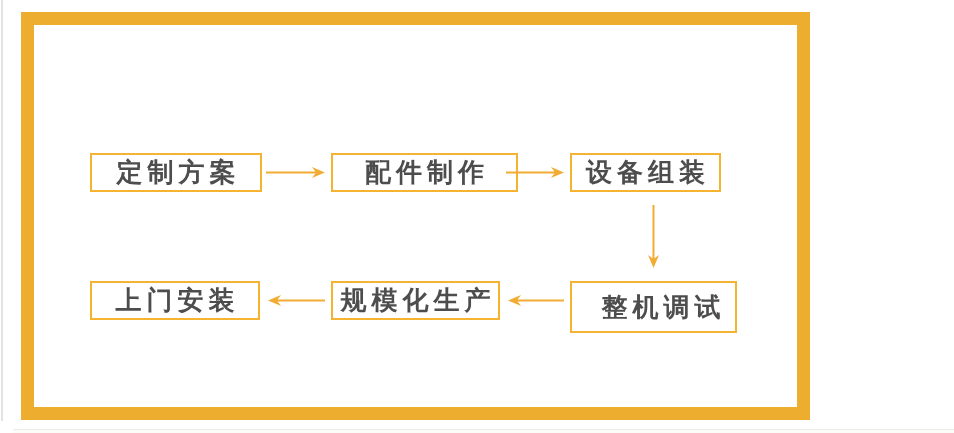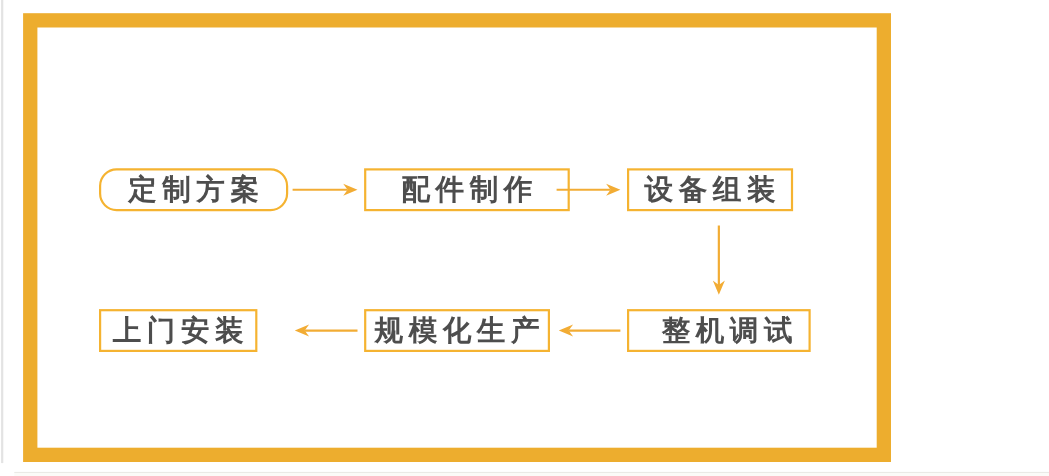--- a/index.html
+++ b/index.html
@@ -75,26 +75,26 @@
     background: #FBFBF8;
   }
 </style>
 </head>
 <body>
 
 <div class="page">
   <div class="edge-left"></div>
   <div class="frame"></div>
   <div id="nodes">
-      <div class="flow-node" style="left: 90px; top: 153px; width: 172px; height: 39px; border-radius: 16px;">定制方案</div>
+      <div class="flow-node" style="left: 90px; top: 153px; width: 172px; height: 39px;">定制方案</div>
       <div class="flow-node" style="left: 331px; top: 153px; width: 187px; height: 39px;">配件制作</div>
       <div class="flow-node" style="left: 570px; top: 153px; width: 151px; height: 39px;">设备组装</div>
-      <div class="flow-node" style="left: 570px; top: 281px; width: 167px; height: 39px; padding-left: 20px;">整机调试</div>
+      <div class="flow-node" style="left: 570px; top: 281px; width: 167px; height: 52px; padding-left: 20px;">整机调试</div>
       <div class="flow-node" style="left: 331px; top: 281px; width: 169px; height: 39px;">规模化生产</div>
-      <div class="flow-node" style="left: 90px; top: 281px; width: 144px; height: 39px;">上门安装</div>
+      <div class="flow-node" style="left: 90px; top: 281px; width: 170px; height: 39px;">上门安装</div>
     </div>
   <svg id="arrows" xmlns="http://www.w3.org/2000/svg">
       <g>
         <line x1="266" y1="172.5" x2="316" y2="172.5" stroke="#F2AC34" stroke-width="2"></line>
         <polygon points="325,172.5 312,167 316,172.5 312,178" fill="#F2AC34"></polygon>
       </g>
       <g>
         <line x1="506" y1="172.5" x2="555" y2="172.5" stroke="#F2AC34" stroke-width="2"></line>
         <polygon points="564,172.5 551,167 555,172.5 551,178" fill="#F2AC34"></polygon>
       </g>

